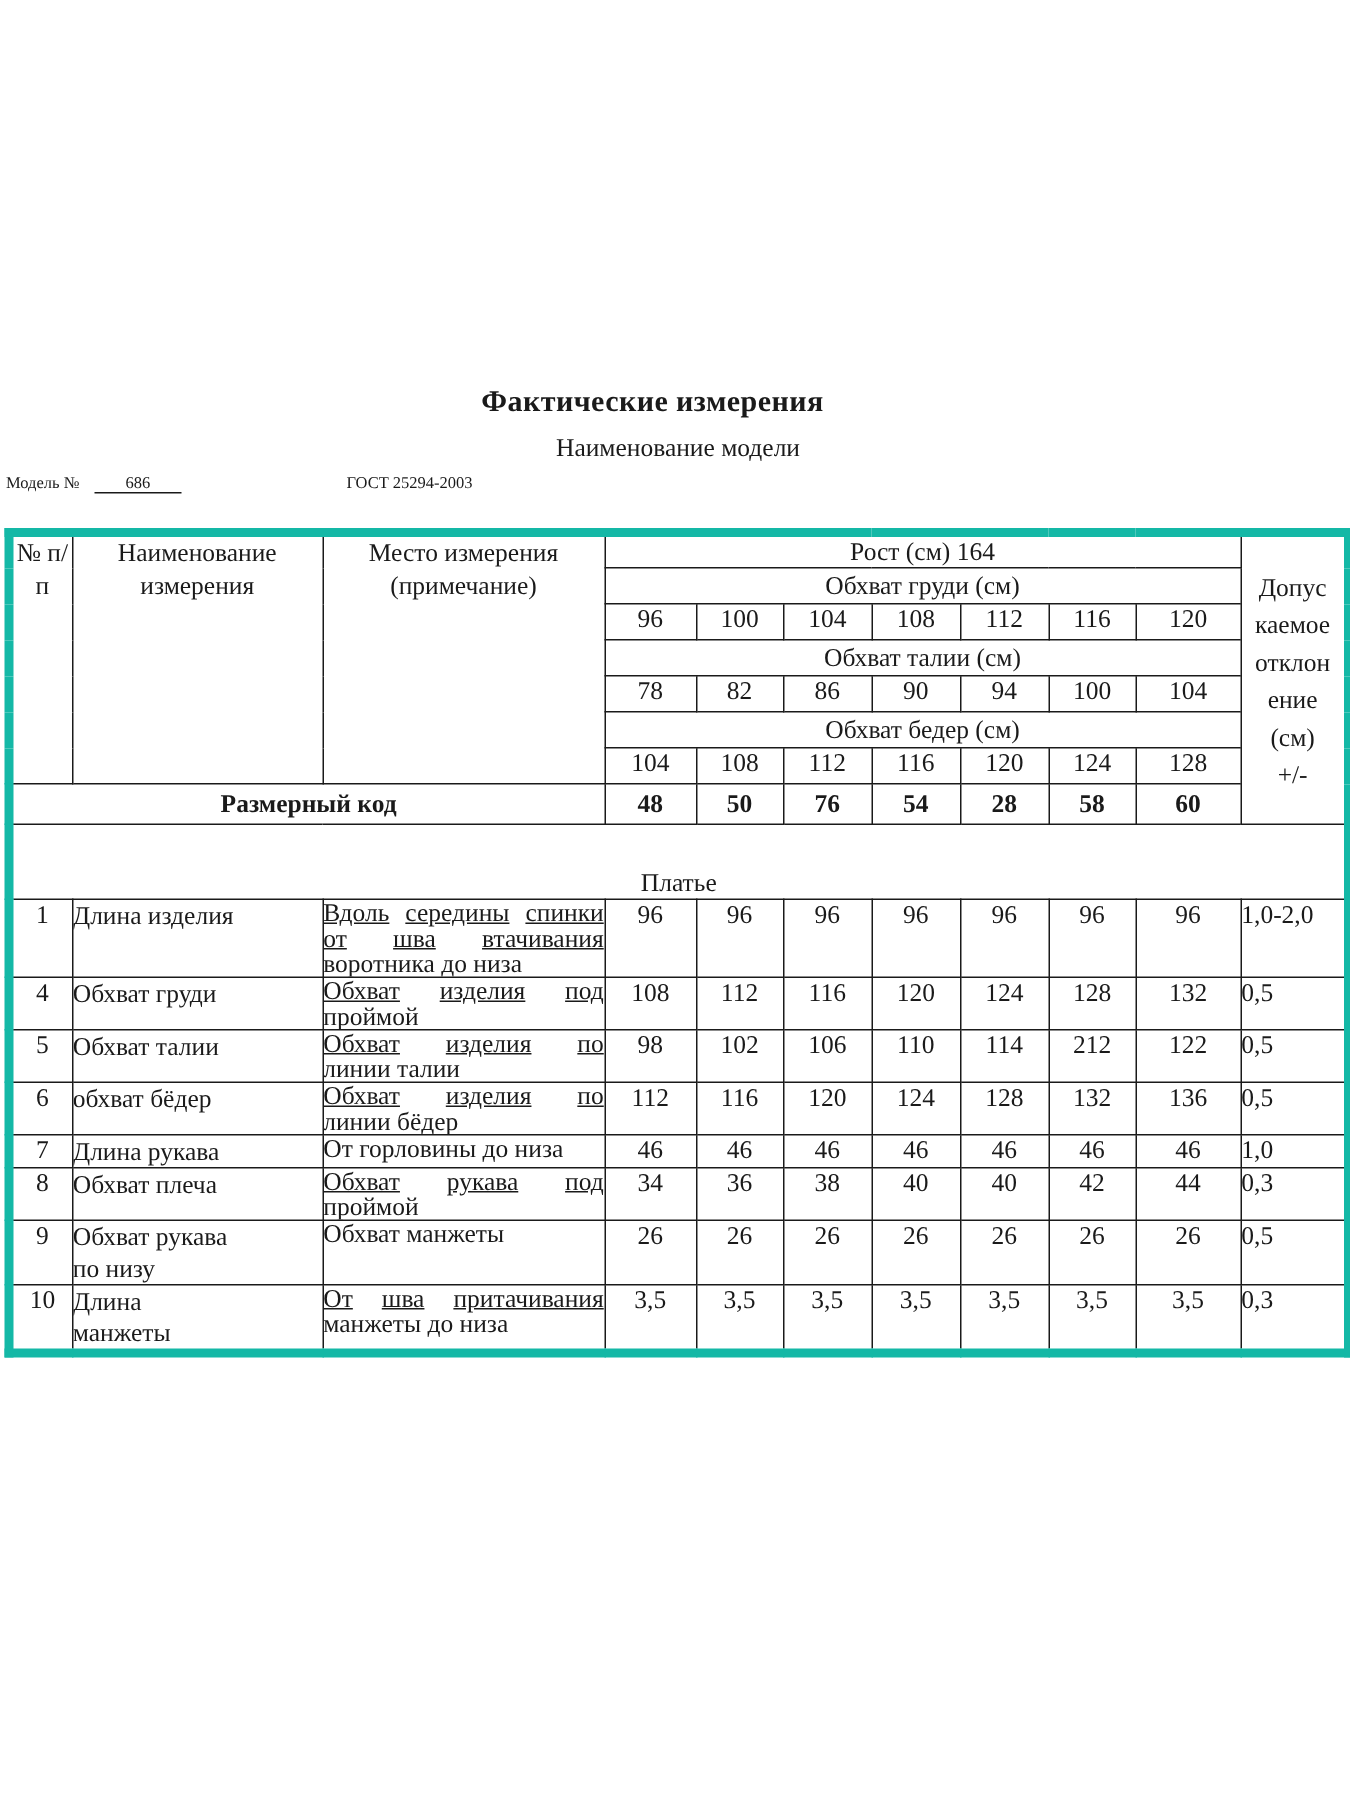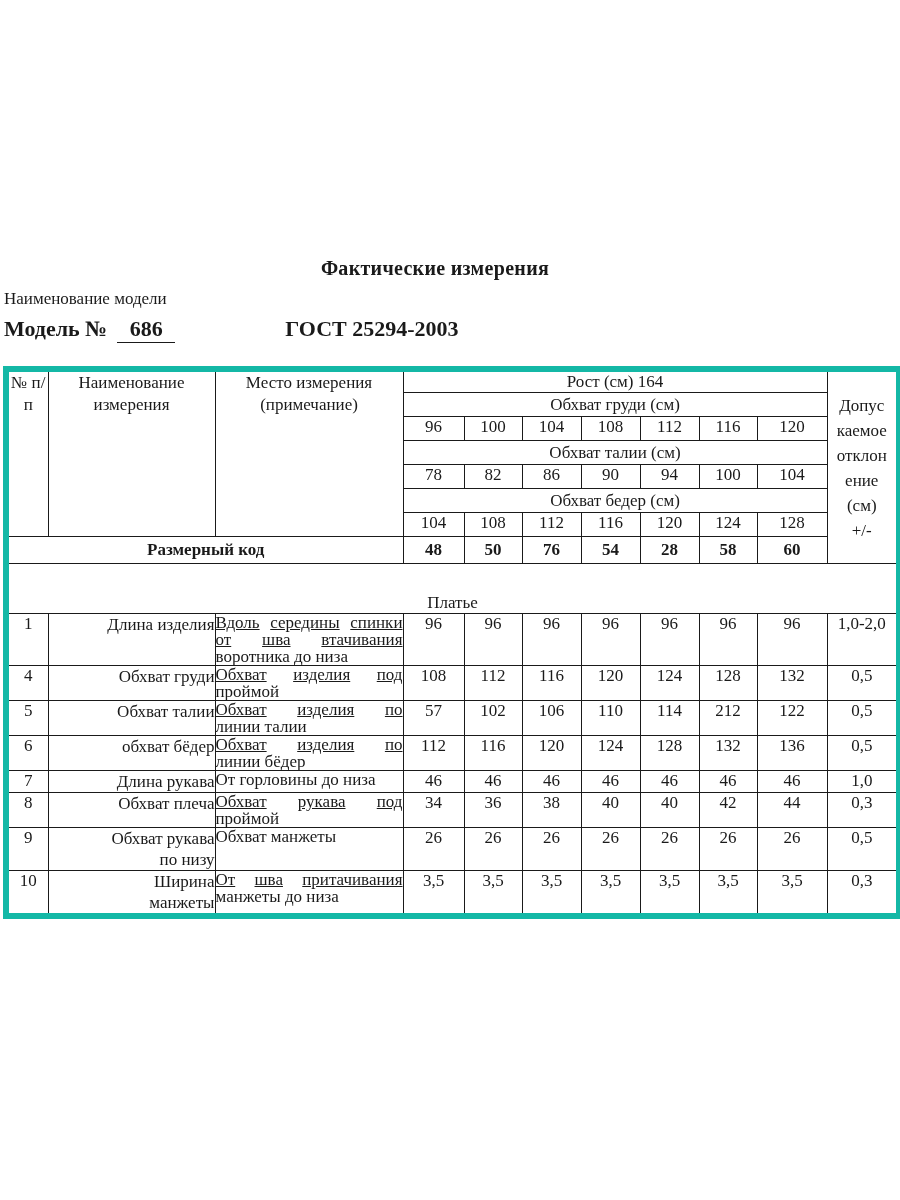--- a/index.html
+++ b/index.html
@@ -21,25 +21,25 @@
     margin: 0;
     text-align: center;
     font-size: 20px;
     font-weight: bold;
     letter-spacing: 0.3px;
     transform: translateX(-15px);
   }
   .model-name-line {
     margin: 9px 0 0 4px;
     font-size: 17px;
+    text-align: center;
   }
   .model-number-line {
     margin: 7px 0 0 4px;
-    font-size: 22px;
-    font-weight: bold;
+    font-size: 11px;
   }
   .model-no-value {
     display: inline-block;
     min-width: 46px;
     text-align: center;
     border-bottom: 1px solid #1a1a1a;
     margin-left: 10px;
     padding: 0 6px;
   }
   .gost-text {
@@ -106,35 +106,34 @@
   
   .num-cell {
     text-align: center;
     vertical-align: top;
     padding-top: 3px;
   }
   .name-cell {
     vertical-align: top;
     padding: 2px 4px 4px 9px;
     line-height: 21px;
-    text-align: right;
   }
   .place-cell {
     vertical-align: top;
     padding: 3px 7px 4px 6px;
     font-size: 14.5px;
     line-height: 17px;
   }
   .place-cell .jline {
     display: flex;
     justify-content: space-between;
     text-decoration: underline;
   }
   .tol-cell {
-    text-align: center;
+    text-align: left;
     vertical-align: top;
     padding-top: 3px;
   }
 </style>
 </head>
 <body>
 
 <div class="top-spacer"></div>
 
 <h1 class="doc-title">Фактические измерения</h1>
@@ -280,21 +279,21 @@
           <div>Обхват талии</div>
         </td>
         <td class="place-cell">
           <div class="jline">
             <span>Обхват</span>
             <span>изделия</span>
             <span>по</span>
           </div>
           <div>линии талии</div>
         </td>
-        <td class="val-cell">57</td>
+        <td class="val-cell">98</td>
         <td class="val-cell">102</td>
         <td class="val-cell">106</td>
         <td class="val-cell">110</td>
         <td class="val-cell">114</td>
         <td class="val-cell">212</td>
         <td class="val-cell">122</td>
         <td class="tol-cell">0,5</td>
       </tr>
       <tr>
         <td class="num-cell">6</td>
@@ -371,21 +370,21 @@
         <td class="val-cell">26</td>
         <td class="val-cell">26</td>
         <td class="val-cell">26</td>
         <td class="val-cell">26</td>
         <td class="val-cell">26</td>
         <td class="tol-cell">0,5</td>
       </tr>
       <tr>
         <td class="num-cell">10</td>
         <td class="name-cell">
-          <div>Ширина</div>
+          <div>Длина</div>
           <div>манжеты</div>
         </td>
         <td class="place-cell">
           <div class="jline">
             <span>От</span>
             <span>шва</span>
             <span>притачивания</span>
           </div>
           <div>манжеты до низа</div>
         </td>

